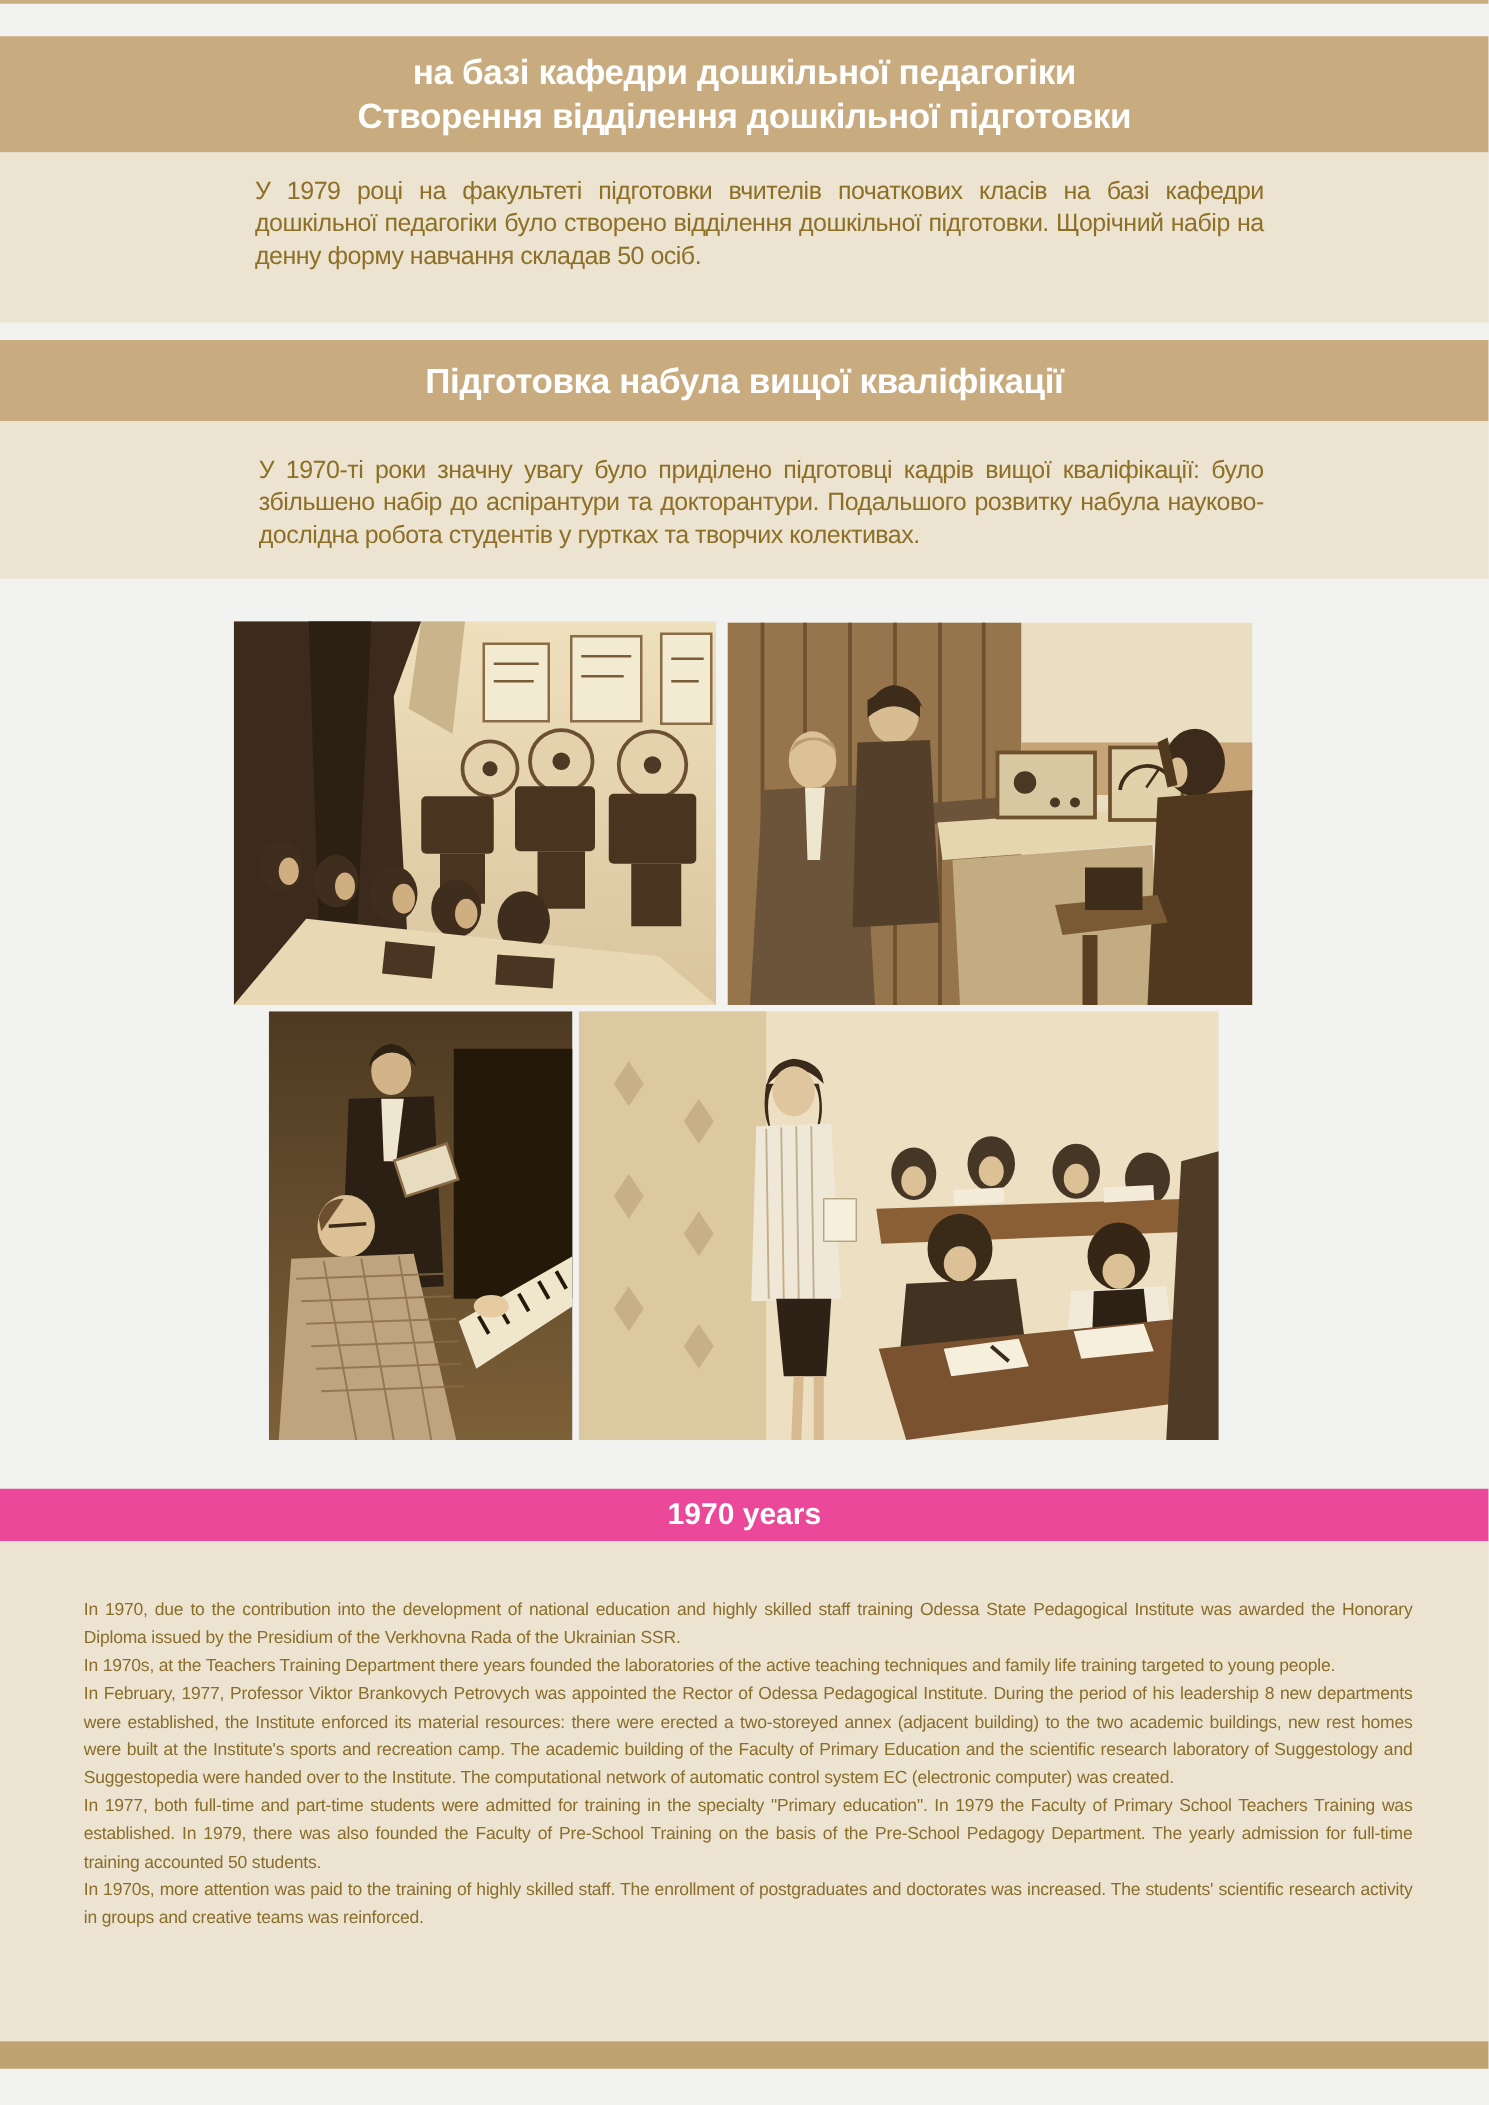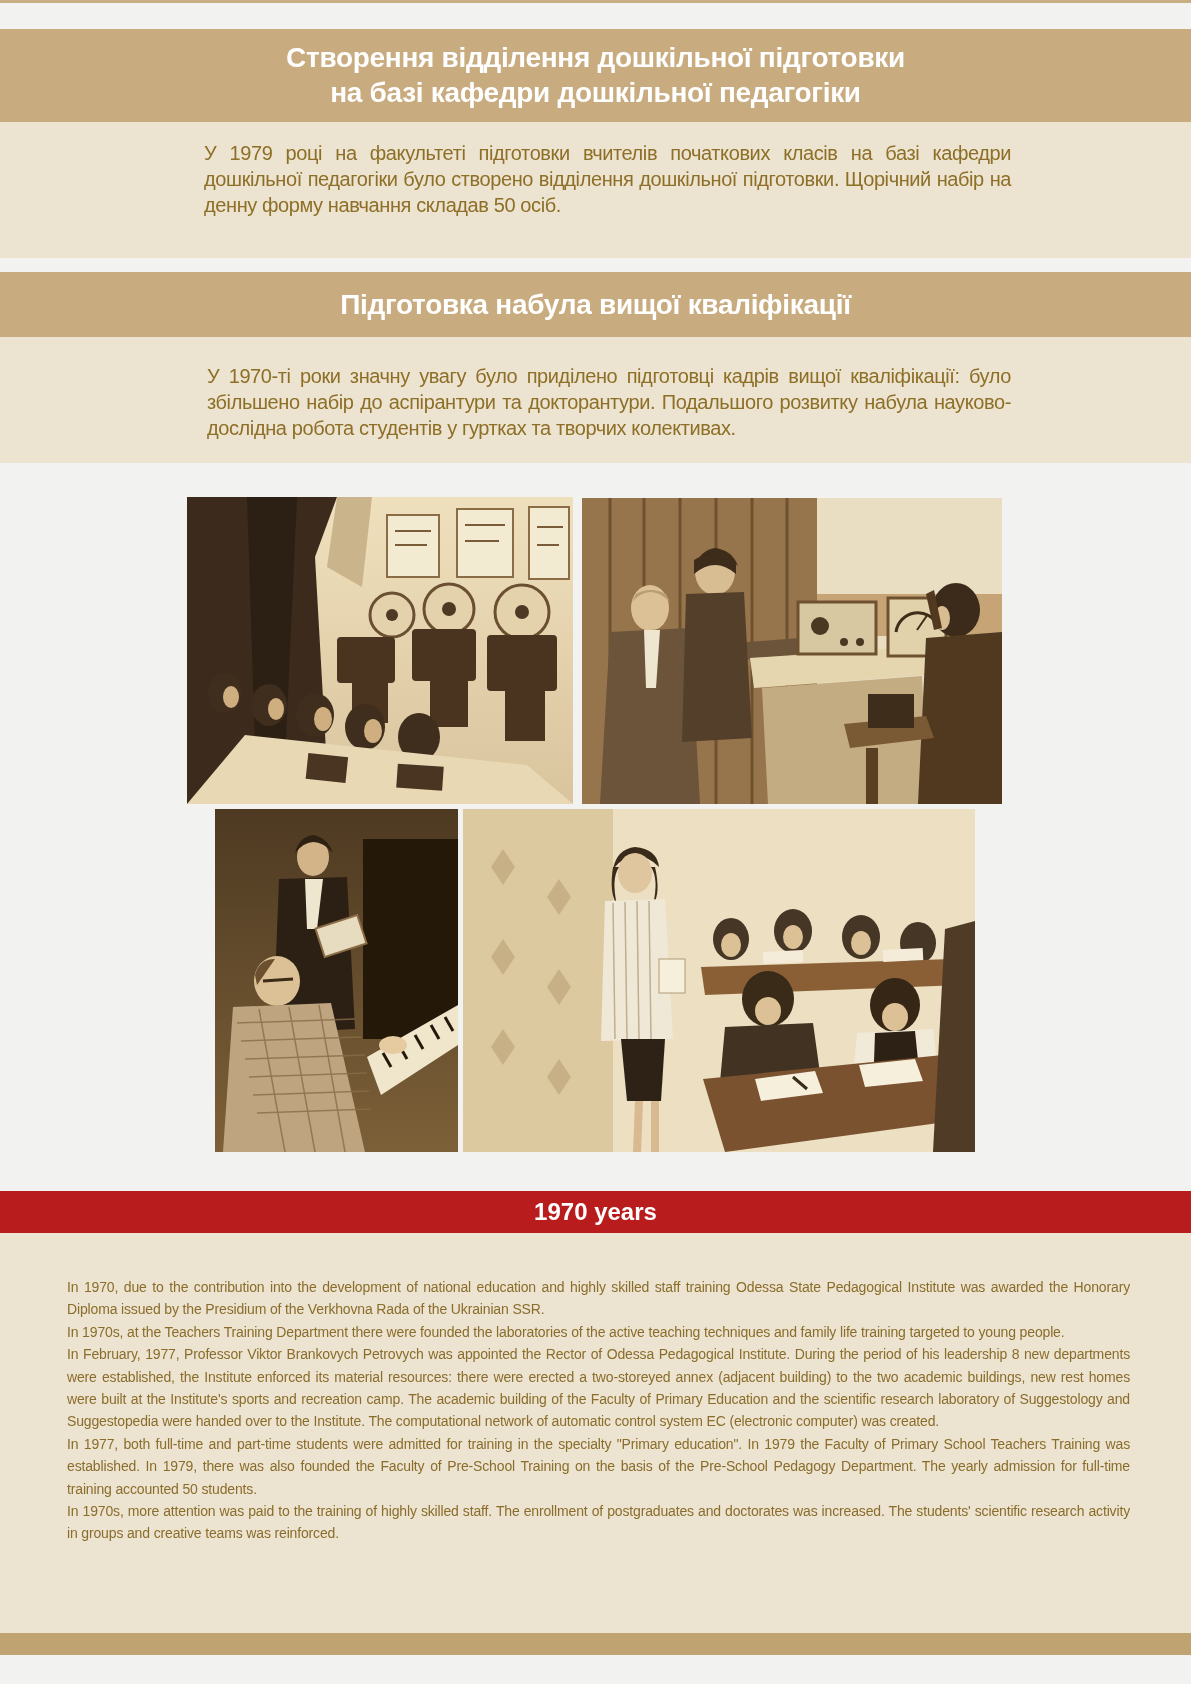--- a/index.html
+++ b/index.html
@@ -26,42 +26,42 @@
     position:absolute;
     color:#8d6f26;
     font-size:20px;line-height:26px;
     letter-spacing:-0.4px;
     text-align:justify;
     margin:0;
   }
   .ua-par-1{left:204px;top:18px;width:807px;}
   .ua-par-2{left:207px;top:26px;width:804px;}
   .photo{position:absolute;display:block;}
-  .years-band{top:1191px;height:42px;background:#b91c1c;color:#ffffff;
+  .years-band{top:1191px;height:42px;background:#ec4899;color:#ffffff;
     text-align:center;font-weight:bold;font-size:24px;line-height:42px;}
   .beige-3{top:1233px;height:400px;}
   .en-text{
     position:absolute;left:67px;top:43px;width:1063px;
     color:#8a6d2a;font-size:14px;line-height:22.4px;
     letter-spacing:-0.15px;text-align:justify;
   }
   .en-text p{margin:0;}
   .bottom-band{top:1633px;height:22px;background:#bfa471;}
 </style>
 </head>
 <body>
 
 <div class="page">
 
   <div class="band top-edge"></div>
 
   <div class="band title-band title-band-1">
     <div class="pad">
+      <span class="tline">на базі кафедри дошкільної педагогіки</span>
       <span class="tline">Створення відділення дошкільної підготовки</span>
-      <span class="tline">на базі кафедри дошкільної педагогіки</span>
     </div>
   </div>
 
   <div class="band beige beige-1">
     <p class="ua-par ua-par-1">У 1979 році на факультеті підготовки вчителів початкових класів на базі кафедри дошкільної педагогіки було створено відділення дошкільної підготовки. Щорічний набір на денну форму навчання складав 50 осіб.</p>
   </div>
 
   <div class="band title-band title-band-2">
     <span class="tline">Підготовка набула вищої кваліфікації</span>
   </div>
@@ -295,21 +295,21 @@
     <path d="M482,120 L512,112 L512,343 L470,343 Z" fill="#503c26"></path>
   </svg>
 
   <div class="band years-band">
     <span>1970 years</span>
   </div>
 
   <div class="band beige beige-3">
     <div class="en-text">
       <p>In 1970, due to the contribution into the development of national education and highly skilled staff training Odessa State Pedagogical Institute was awarded the Honorary Diploma issued by the Presidium of the Verkhovna Rada of the Ukrainian SSR.</p>
-      <p>In 1970s, at the Teachers Training Department there were founded the laboratories of the active teaching techniques and family life training targeted to young people.</p>
+      <p>In 1970s, at the Teachers Training Department there years founded the laboratories of the active teaching techniques and family life training targeted to young people.</p>
       <p>In February, 1977, Professor Viktor Brankovych Petrovych was appointed the Rector of Odessa Pedagogical Institute. During the period of his leadership 8 new departments were established, the Institute enforced its material resources: there were erected a two-storeyed annex (adjacent building) to the two academic buildings,  new rest homes were built at the Institute's sports and recreation camp. The academic building of the Faculty of Primary Education and the scientific research laboratory of Suggestology and Suggestopedia were handed over to the Institute. The computational network of automatic control system EC (electronic computer) was created.</p>
       <p>In 1977, both full-time and part-time students were admitted for training in the specialty "Primary education". In 1979 the Faculty of Primary School Teachers Training was established. In 1979, there was also founded the Faculty of Pre-School Training on the basis of the Pre-School Pedagogy Department. The yearly admission for full-time training accounted 50 students.</p>
       <p>In 1970s, more attention was paid to the training of highly skilled staff. The enrollment of postgraduates and doctorates was increased. The students' scientific research activity in groups and creative teams was reinforced.</p>
     </div>
   </div>
 
   <div class="band bottom-band"></div>
 
 </div>
 

